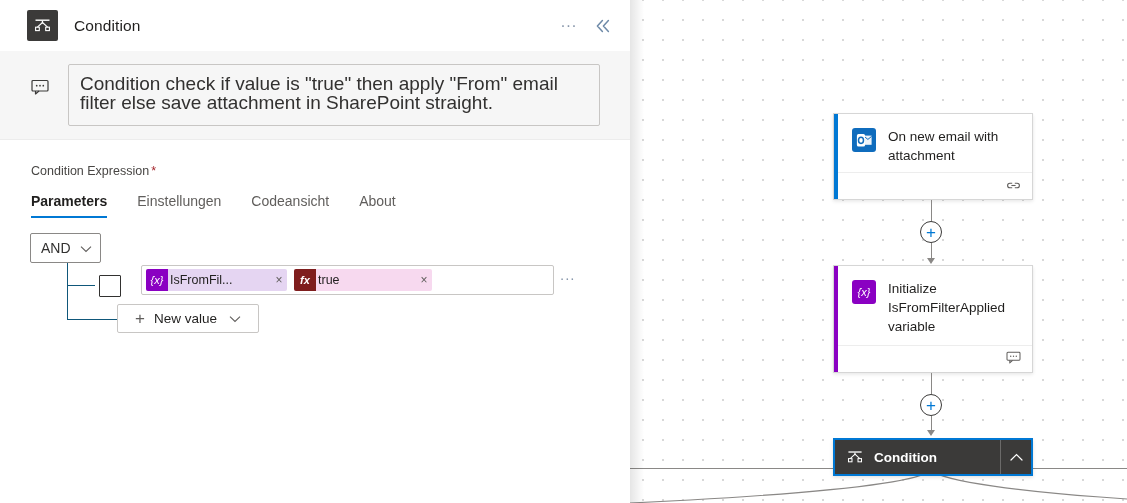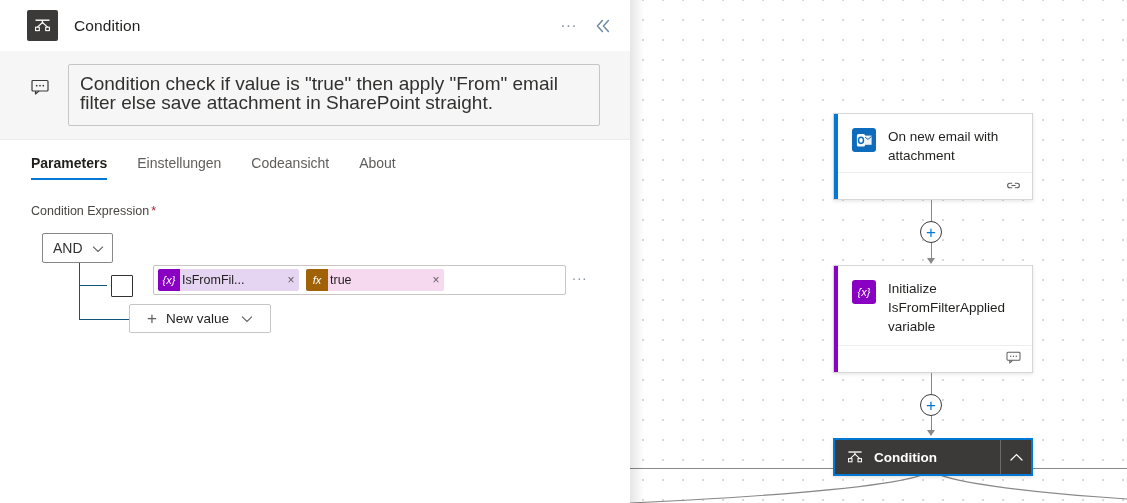--- a/index.html
+++ b/index.html
@@ -141,21 +141,20 @@
     padding: 24px 0 0 31px;
     font-size: 12.5px;
     color: #484644;
   }
   #cond-label .req { color: #a4262c; margin-left: 2px; }
 
   #expr-area {
     position: relative;
     margin-top: 12px;
     height: 130px;
-    margin-left: 12px;
   }
   .and-box {
     position: absolute;
     left: 30px; top: 3px;
     width: 71px; height: 30px;
     border: 1px solid #8a8886;
     border-radius: 2px;
     background: #ffffff;
     display: flex;
     align-items: center;
@@ -229,21 +228,21 @@
   .token.fx  { background: #f7d9ef; }
   .token-badge {
     width: 22px; height: 22px;
     flex: 0 0 auto;
     display: flex; align-items: center; justify-content: center;
     color: #ffffff;
     font-size: 11px;
     font-style: italic;
   }
   .token.var .token-badge { background: #8a00c2; }
-  .token.fx .token-badge  { background: #a16207; font-weight: normal; }
+  .token.fx .token-badge  { background: #7f1d1d; font-weight: bold; }
   .token-text {
     flex: 1 1 auto;
     text-align: left;
     padding: 0 2px;
     white-space: nowrap;
     overflow: hidden;
   }
   .token-x {
     flex: 0 0 auto;
     width: 16px;
@@ -484,29 +483,29 @@
           <rect x="1" y="1.5" width="16" height="10.5" rx="1" fill="none" stroke="#3b3a39" stroke-width="1.2"></rect>
           <path d="M4.5 12 L4.5 15 L8 12" fill="none" stroke="#3b3a39" stroke-width="1.2" stroke-linejoin="round"></path>
           <circle cx="5.7" cy="6.7" r=".85" fill="#3b3a39"></circle>
           <circle cx="9" cy="6.7" r=".85" fill="#3b3a39"></circle>
           <circle cx="12.3" cy="6.7" r=".85" fill="#3b3a39"></circle>
         </svg>
       </div>
       <div class="desc-box">Condition check if value is "true" then apply "From" email filter else save attachment in SharePoint straight.</div>
     </div>
 
+    <div id="cond-label">
+      <span>Condition Expression</span><span class="req">*</span>
+    </div>
+
     <div id="tabs">
       <div class="tab active">Parameters</div>
       <div class="tab">Einstellungen</div>
       <div class="tab">Codeansicht</div>
       <div class="tab">About</div>
-    </div>
-
-    <div id="cond-label">
-      <span>Condition Expression</span><span class="req">*</span>
     </div>
 
     <div id="expr-area">
 
       <div class="and-box">
         <span>AND</span>
         <span class="caret">
           <svg width="12" height="8" viewBox="0 0 12 8" aria-hidden="true">
               <path d="M1 1.6 L6 6.4 L11 1.6" stroke="#605e5c" stroke-width="1.1" fill="none"></path>
             </svg>

